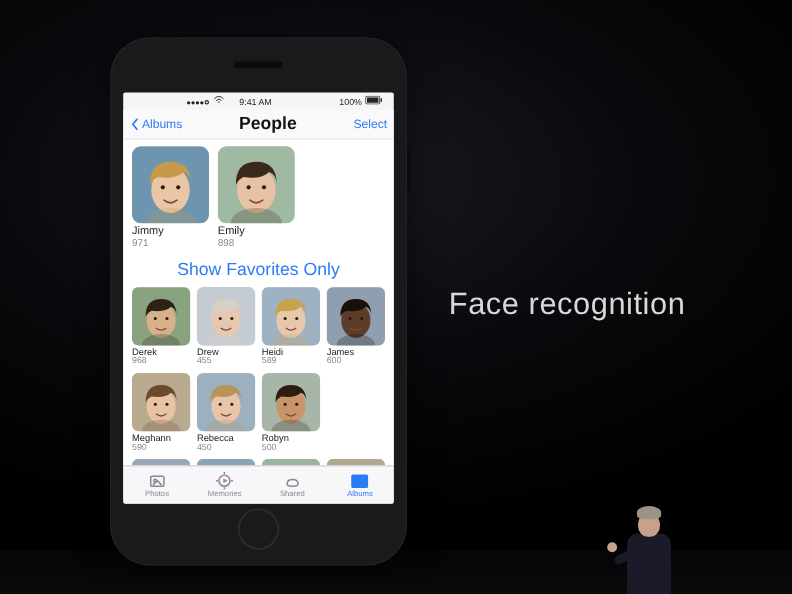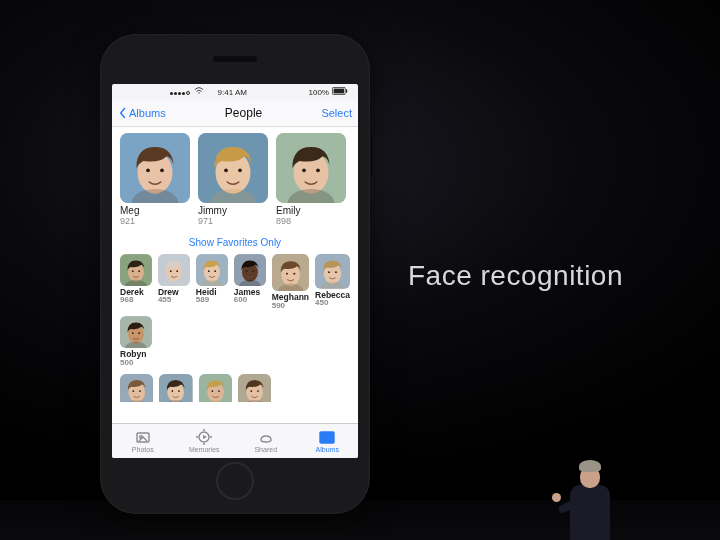--- a/index.html
+++ b/index.html
@@ -89,21 +89,21 @@
     display:flex;
     align-items:center;
     justify-content:space-between;
     padding: 0 6px;
     font-size: 11px;
     border-bottom: 0.5px solid #ddd;
     background:#f9f9fb;
   }
   .nav-back { color:#2a7cf6; display:flex; align-items:center; gap:1px; }
   .nav-back svg { width:10px; height:12px; }
-  .nav-title { color:#111; font-weight:400; font-size:12px;}
+  .nav-title { color:#111; font-weight:700; font-size:16px;}
   .nav-select { color:#2a7cf6; }
   .content {
     flex:1;
     overflow:hidden;
     padding: 6px 8px 0 8px;
     background:#fff;
   }
   .fav-row {
     display:flex;
     gap:8px;
@@ -116,28 +116,27 @@
   .fav-thumb {
     width:70px; height:70px; border-radius:8px; background:#ccc;
     display:flex; align-items:center; justify-content:center;
     overflow:hidden;
   }
   .fav-name { font-size:10px; color:#222; margin-top:3px; line-height:1; }
   .fav-count { font-size:9px; color:#8a8a8e; line-height:1.2; }
   .fav-link {
     text-align:center;
     color:#2a7cf6;
-    font-size:10px;
+    font-size:16px;
     margin: 10px 0 6px;
   }
   .grid {
     display:grid;
-    grid-template-columns: repeat(6, 1fr);
+    grid-template-columns: repeat(4, 1fr);
     gap: 6px 6px;
-    font-weight: bold;
   }
   .cell { text-align:left; }
   .thumb {
     width:100%; aspect-ratio:1/1; border-radius:6px; background:#ccc;
     display:flex; align-items:center; justify-content:center; overflow:hidden;
   }
   .pname { font-size:8.5px; color:#222; margin-top:2px; line-height:1; white-space:nowrap; overflow:hidden; text-overflow:ellipsis;}
   .pcount { font-size:8px; color:#8a8a8e; line-height:1.1;}
   .grid.partial-row .cell { overflow:hidden; height:28px;}
   .tab-bar {
@@ -250,37 +249,20 @@
       <span class="nav-select">Select</span>
     </div>
 
     <div class="content">
 
       <div class="fav-row" id="fav-row">
           <div class="fav-cell">
             <div class="fav-thumb">
               <div class="face">
                 <svg viewBox="0 0 60 60">
-    <rect width="60" height="60" fill="#7aa3c4"></rect>
-    <ellipse cx="30" cy="34" rx="15" ry="18" fill="#e8c3a8"></ellipse>
-    <path d="M14 30 Q14 12 30 12 Q46 12 46 30 Q46 22 40 20 Q34 26 20 24 Q16 26 14 30 Z" fill="#5a3a22"></path>
-    <circle cx="24" cy="32" r="1.6" fill="#2b1a10"></circle>
-    <circle cx="36" cy="32" r="1.6" fill="#2b1a10"></circle>
-    <path d="M25 42 Q30 46 35 42" stroke="#7a4a30" stroke-width="1.3" fill="none" stroke-linecap="round"></path>
-    <ellipse cx="30" cy="60" rx="20" ry="12" fill="#5a3a22" opacity="0.25"></ellipse>
-  </svg>
-              </div>
-            </div>
-    <div class="fav-name">Meg</div>
-    <div class="fav-count">921</div>
-          </div>
-          <div class="fav-cell">
-            <div class="fav-thumb">
-              <div class="face">
-                <svg viewBox="0 0 60 60">
     <rect width="60" height="60" fill="#6d95b0"></rect>
     <ellipse cx="30" cy="34" rx="15" ry="18" fill="#e9c6a6"></ellipse>
     <path d="M14 30 Q14 12 30 12 Q46 12 46 30 Q46 22 40 20 Q34 26 20 24 Q16 26 14 30 Z" fill="#c79a4a"></path>
     <circle cx="24" cy="32" r="1.6" fill="#2b1a10"></circle>
     <circle cx="36" cy="32" r="1.6" fill="#2b1a10"></circle>
     <path d="M25 42 Q30 46 35 42" stroke="#7a4a30" stroke-width="1.3" fill="none" stroke-linecap="round"></path>
     <ellipse cx="30" cy="60" rx="20" ry="12" fill="#c79a4a" opacity="0.25"></ellipse>
   </svg>
               </div>
             </div>

